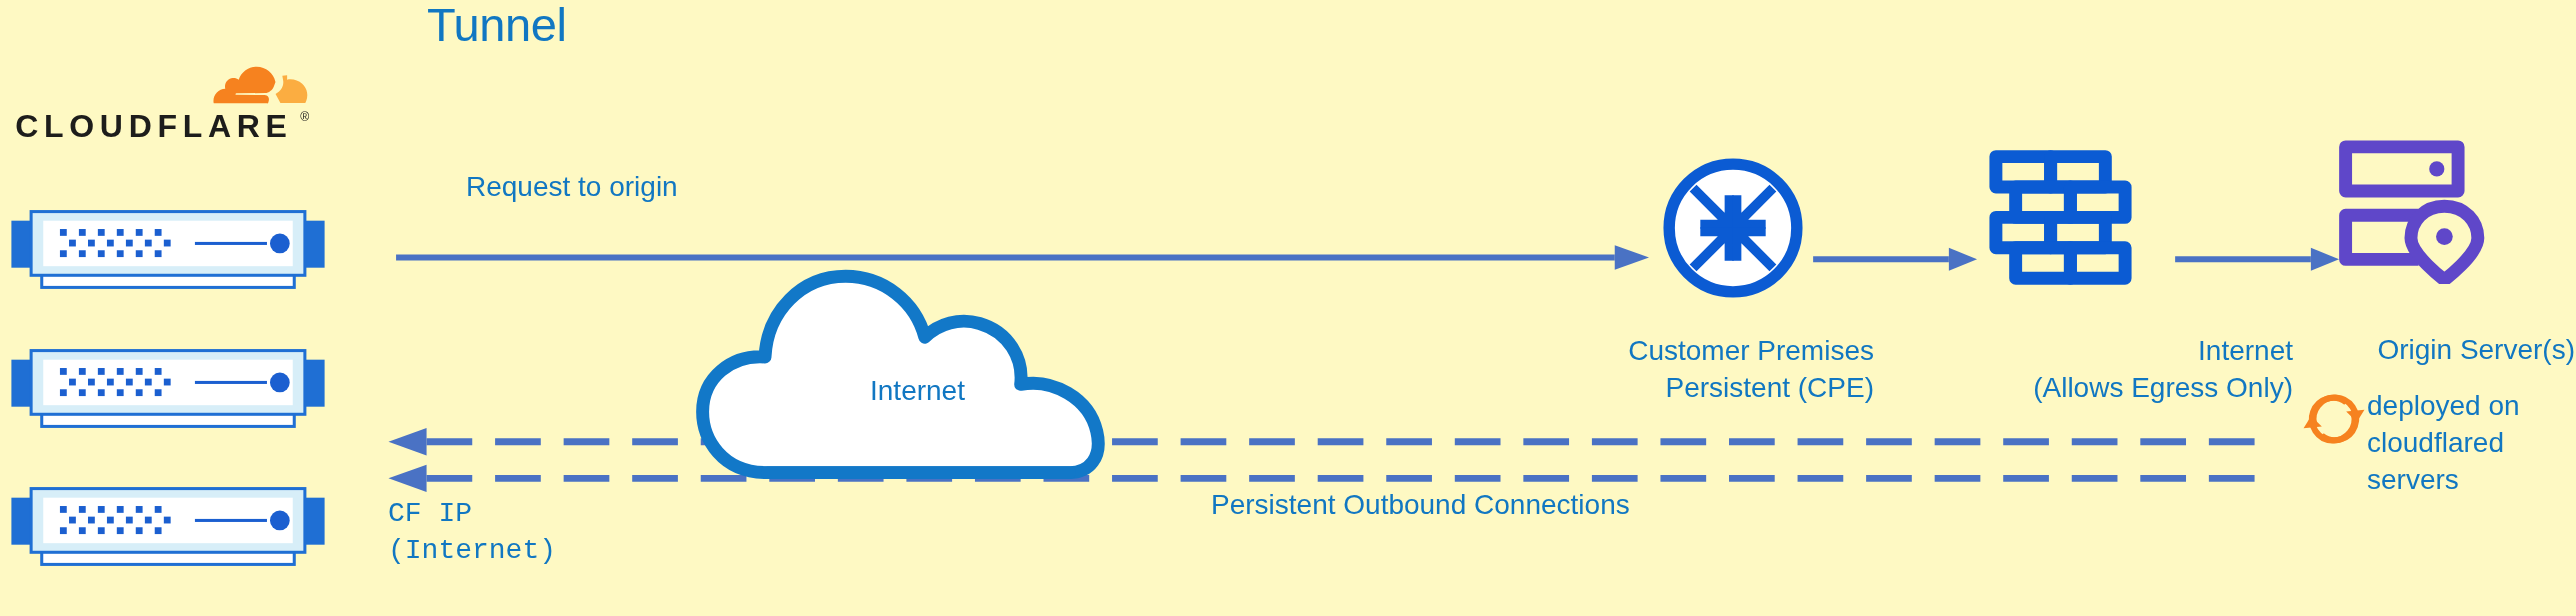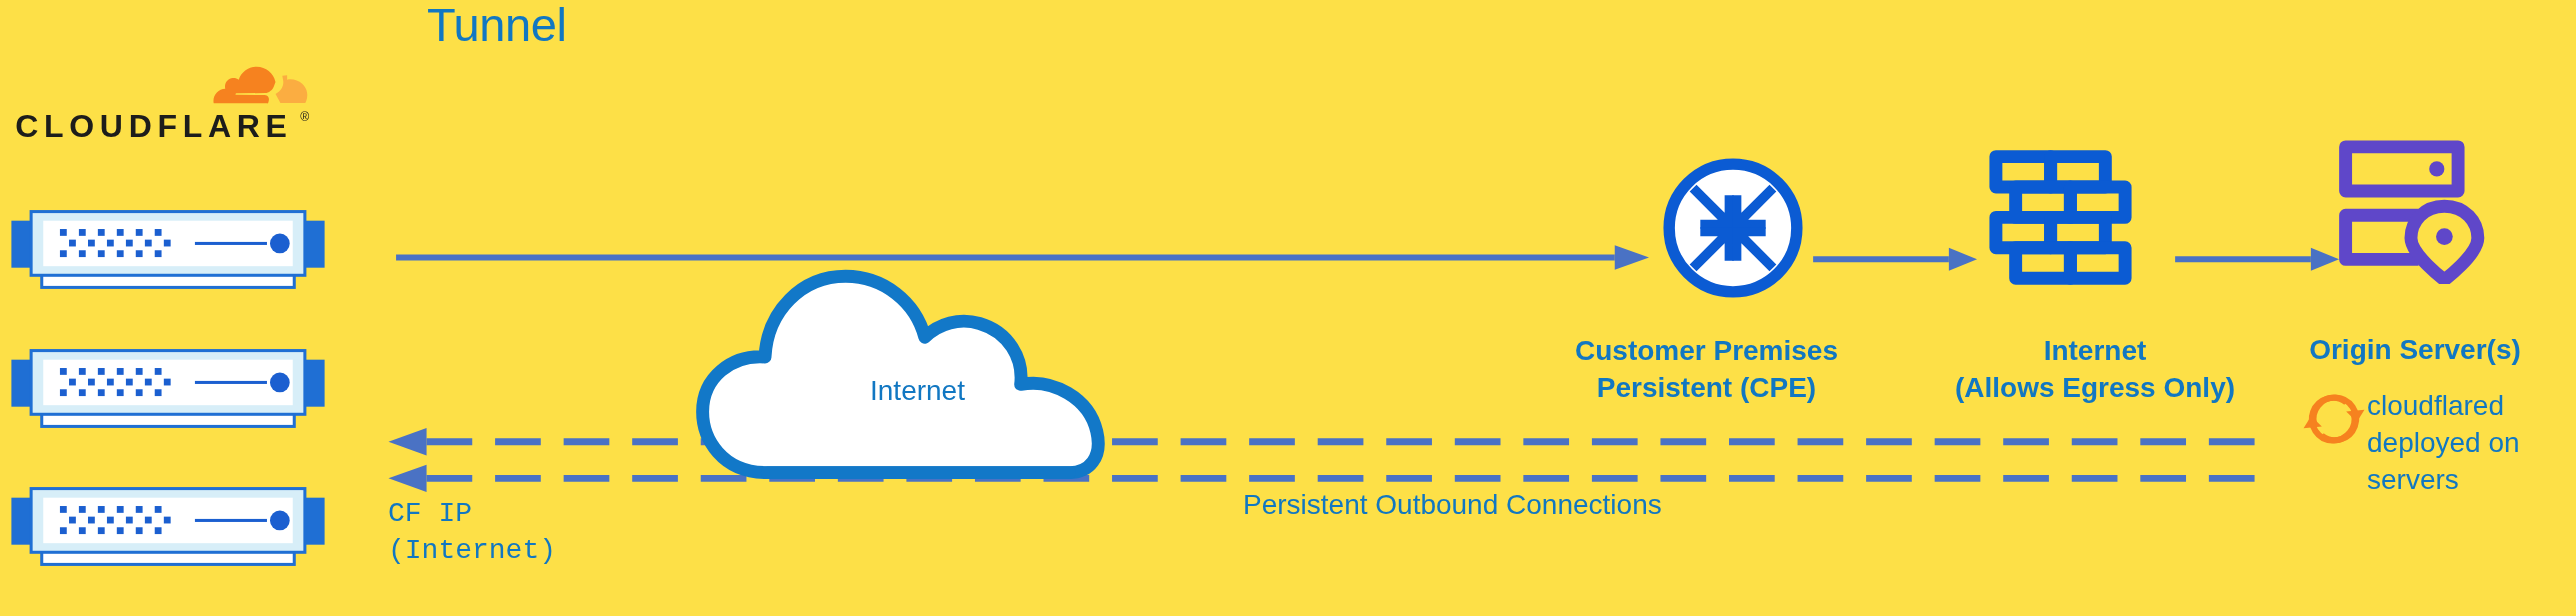--- a/index.html
+++ b/index.html
@@ -4,21 +4,21 @@
 <style>
   html,body{margin:0;padding:0;background:#ffffff;}
   body{
     font-family:"Liberation Sans","DejaVu Sans",sans-serif;
     -webkit-font-smoothing:antialiased;
   }
   #stage{
     position:relative;
     width:2576px;
     height:617px;
-    background:#fde047;
+    background:#fef9c3;
     overflow:hidden;
   }
   .abs{position:absolute;}
 
   
   #diagram-title{
     left:427px; top:-3px;
     font-size:47px;
     color:#1177c2;
     letter-spacing:-0.4px;
@@ -44,26 +44,26 @@
   
   .edge-server{ width:324px; height:91px; }
 
   
   .blue-label{
     color:#1177c2;
     font-size:28px;
     line-height:35px;
     white-space:nowrap;
   }
-  .blue-label.ctr{ text-align:center;font-weight:bold; }
+  .blue-label.ctr{ text-align:right; }
 
   #label-request{ left:466px; top:169px; }
   #label-internet{ left:870px; top:373px; }
   #label-cfip{ left:388px; top:495px; line-height:37px;font-family:Liberation Mono, monospace; }
-  #label-persistent{ left:1211px; top:487px;margin-left:32px; }
+  #label-persistent{ left:1211px; top:487px; }
   #label-cpe{ left:1539px; top:332px; width:335px; line-height:37px; }
   #label-firewall{ left:1897px; top:332px; width:396px; line-height:37px; }
   #label-origin{ left:2255px; top:332px; width:320px; }
   #label-cloudflared{
     left:2367px; top:387px; width:175px;
     line-height:37px; white-space:normal;
   }
 
   
   svg{display:block;}
@@ -296,25 +296,26 @@
         <path d="M16 49 A 28 28 0 1 1 26 64"></path>
       </g>
       <polygon points="12,38 26,52 2,54" fill="#f6821f"></polygon>
       <g fill="none" stroke="#f6821f" stroke-width="8">
         <path d="M68 35 A 28 28 0 1 1 58 20"></path>
       </g>
       <polygon points="72,46 58,32 82,30" fill="#f6821f"></polygon>
     </svg>
   </div>
   <div class="abs blue-label" id="label-cloudflared">
+    <div>deployed on</div>
     <div>cloudflared</div>
-    <div>deployed on</div>
     <div>servers</div>
   </div>
 
+  <div class="abs blue-label" id="label-request">Request to origin</div>
 
   <div class="abs blue-label" id="label-persistent">Persistent Outbound Connections</div>
 
   <div class="abs blue-label" id="label-cfip">
     <div>CF IP</div>
     <div>(Internet)</div>
   </div>
 
 </div>
 

